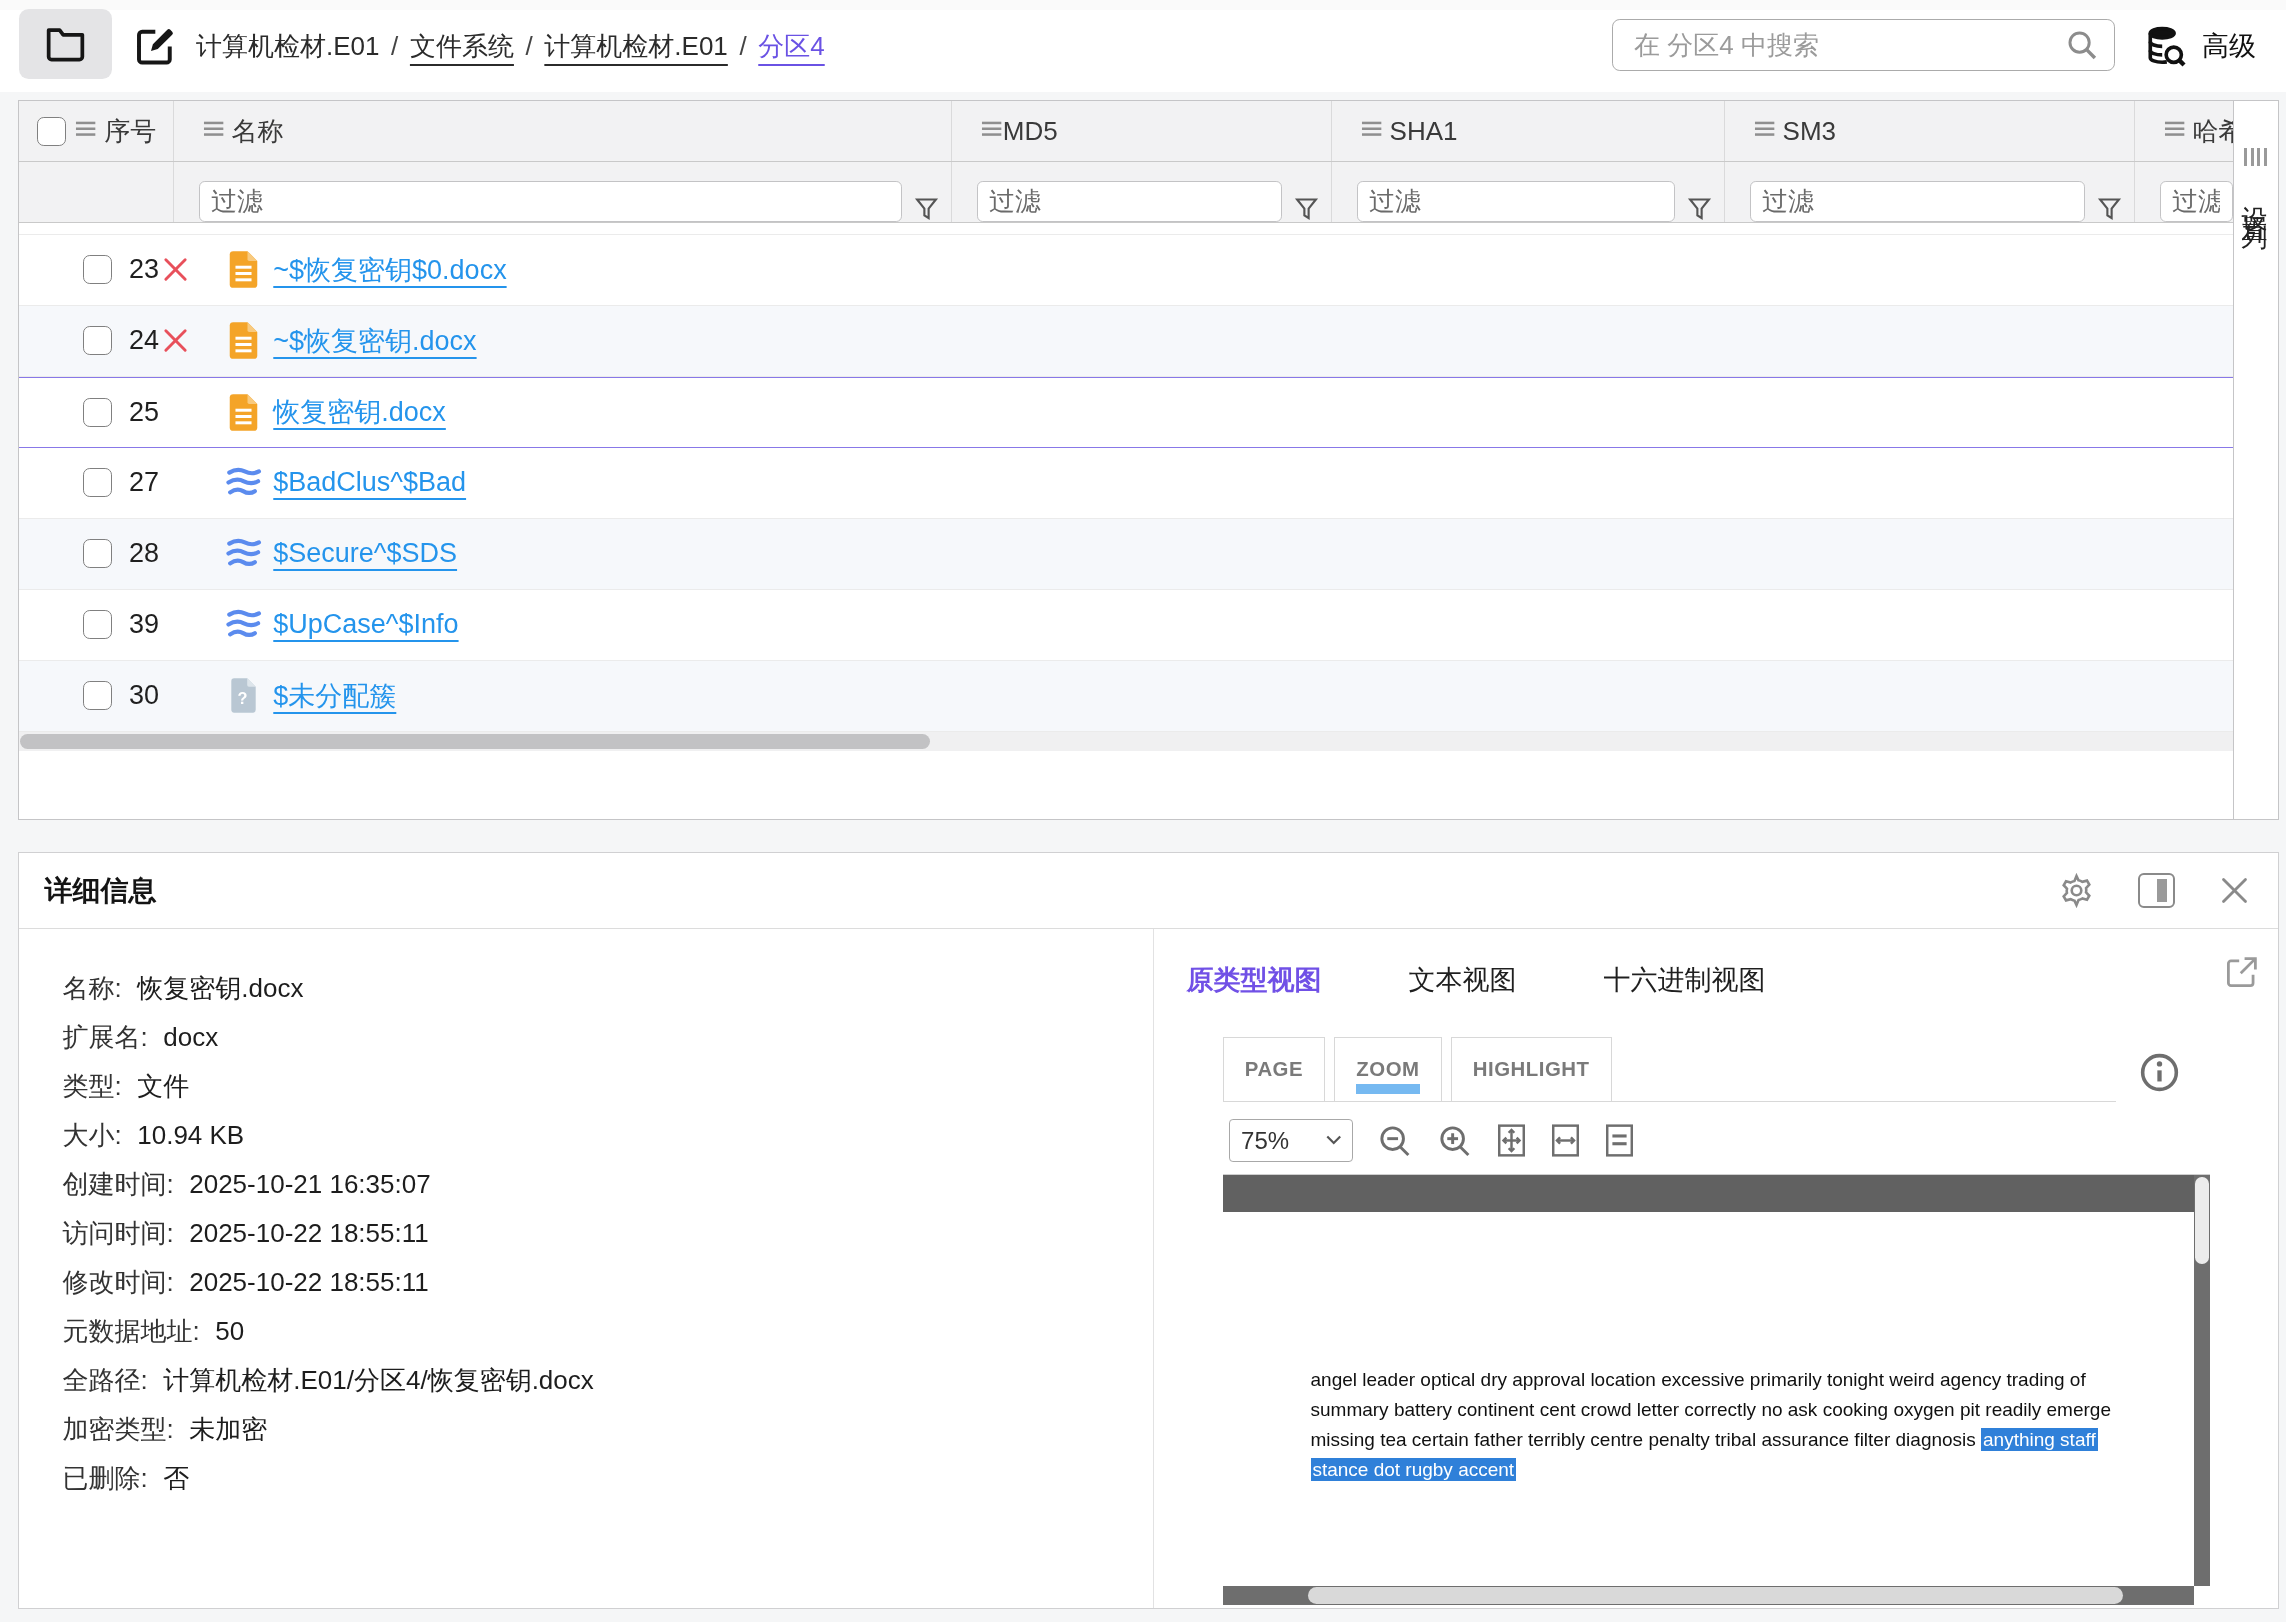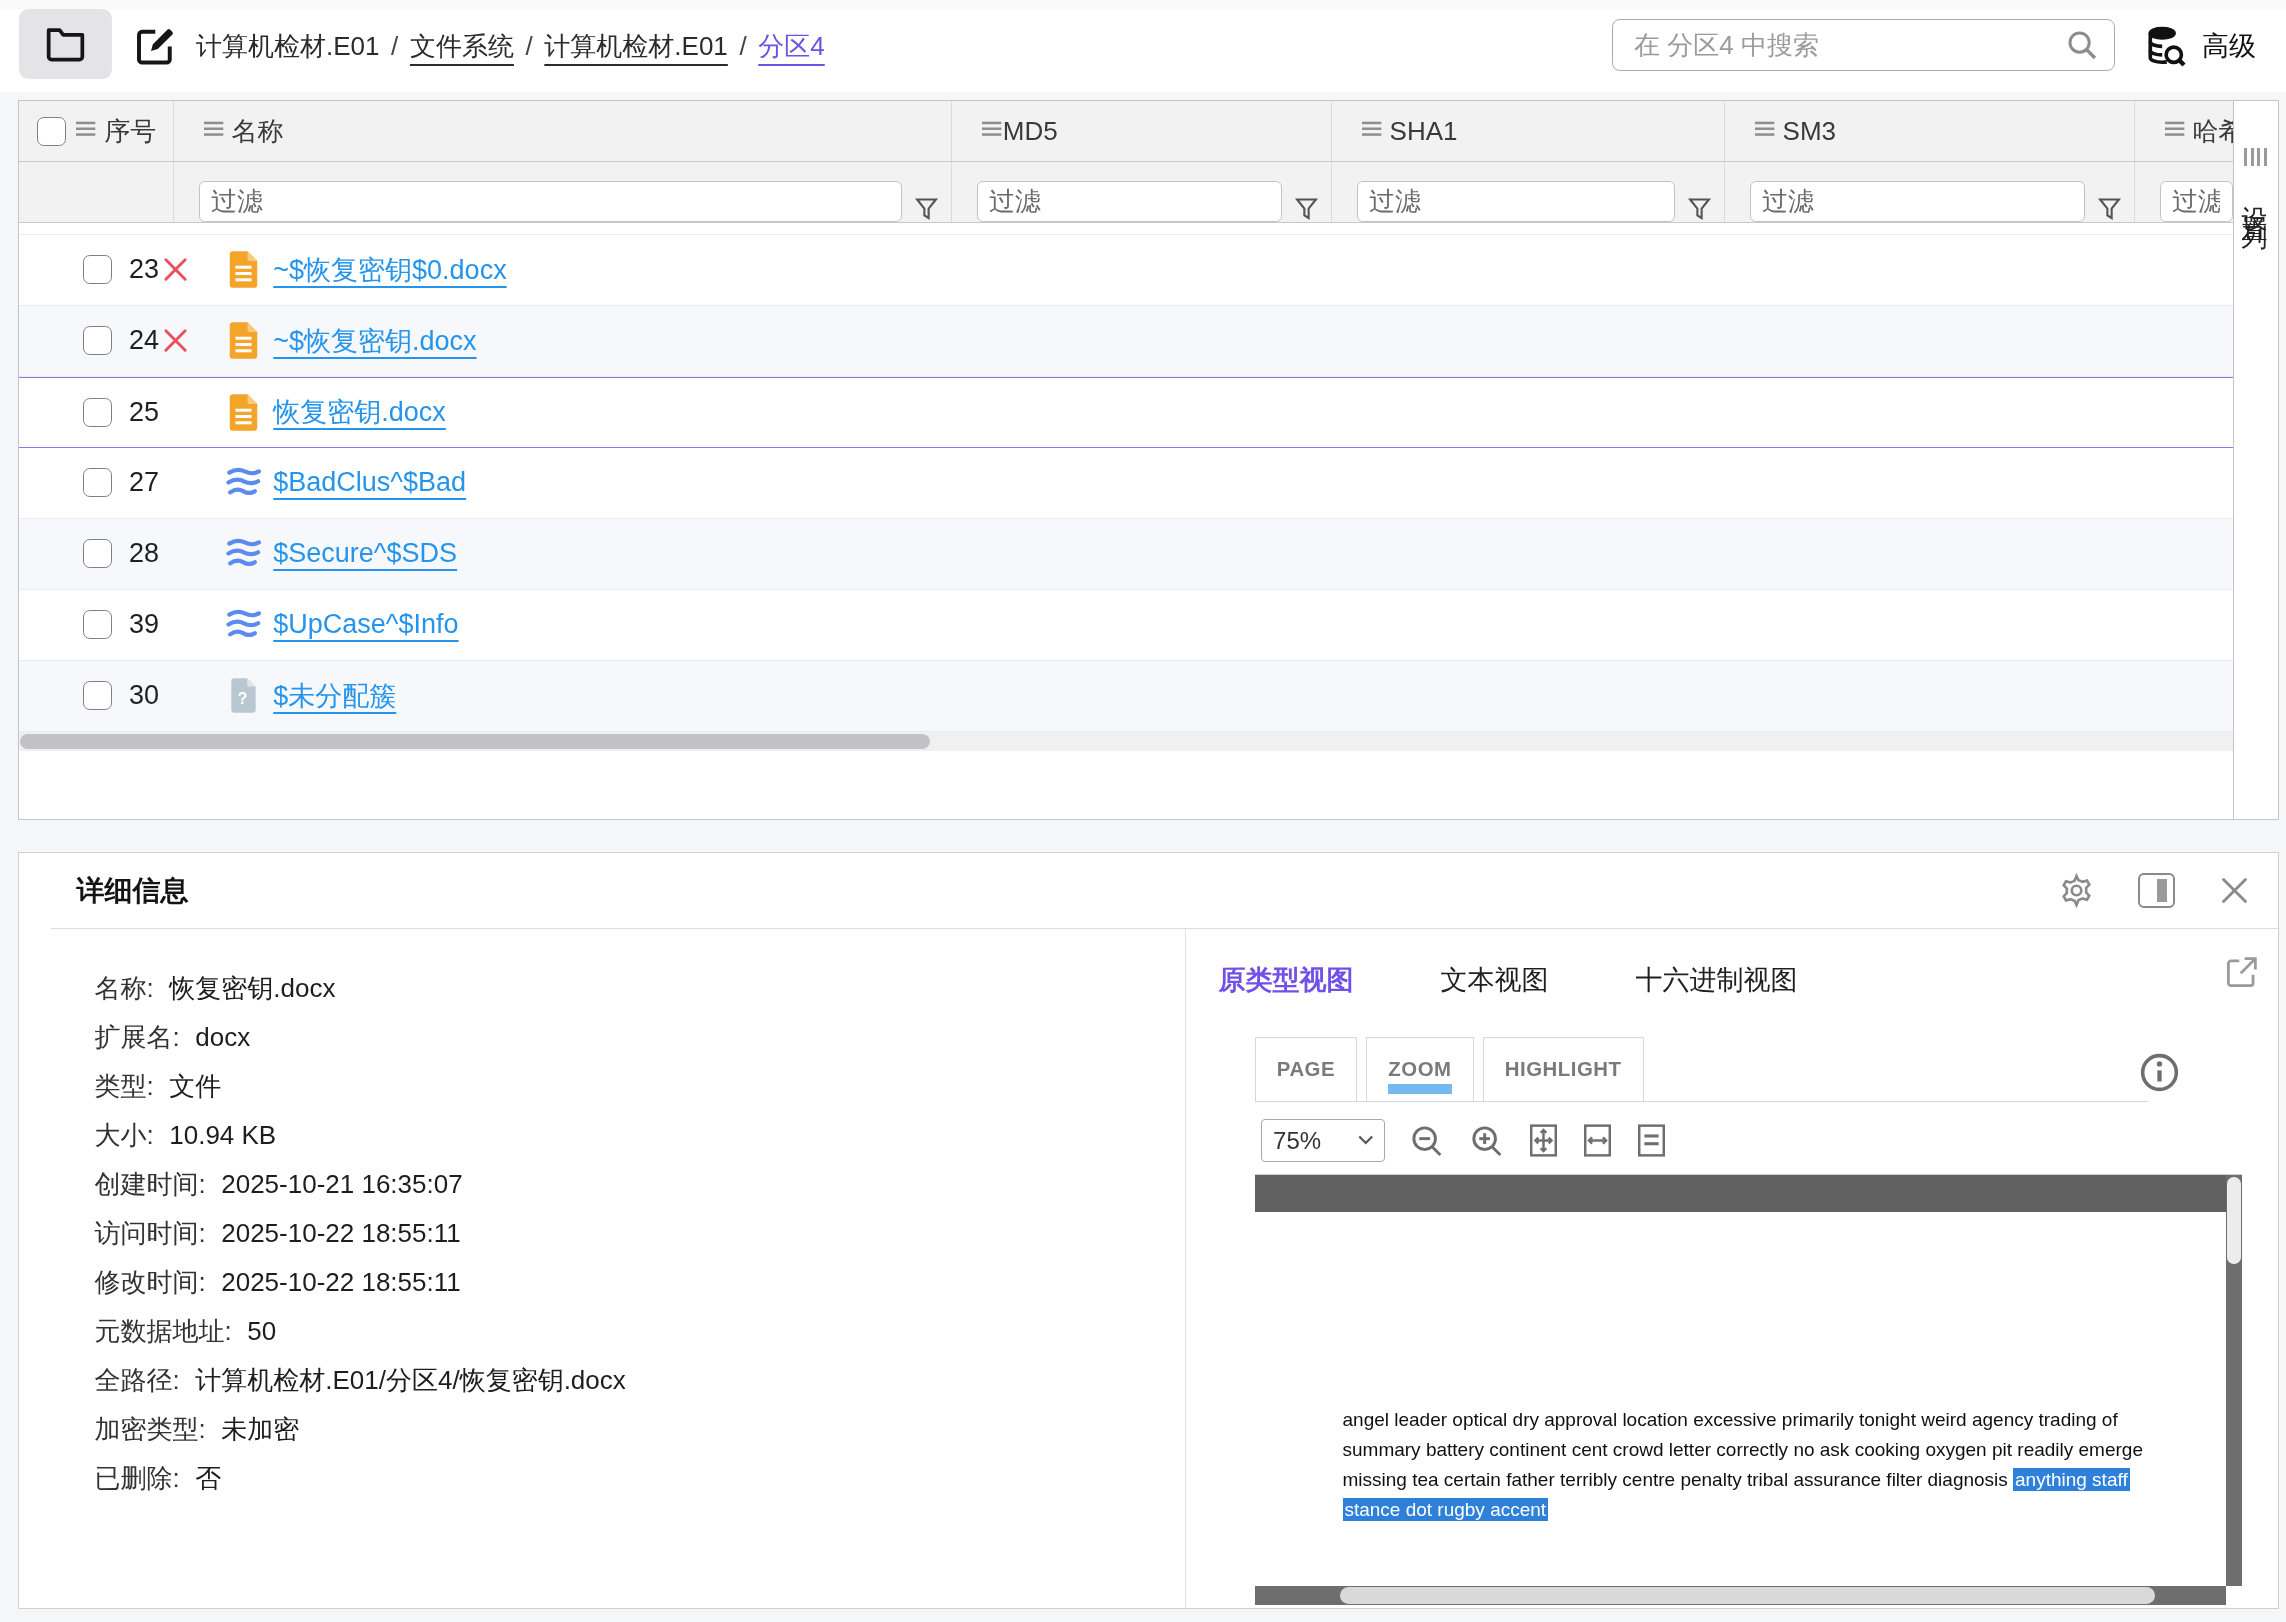--- a/index.html
+++ b/index.html
@@ -56,21 +56,21 @@
   .cb{width:29px;height:29px;border:1.9px solid #808080;border-radius:6.8px;background:#fff;box-sizing:border-box;flex:none;}
   .trow .cb{margin-left:64px;}
   .numwrap{margin-left:17.5px;width:85px;display:flex;align-items:center;flex:none;}
   .num{font-size:27px;color:#1f1f1f;}
   .delx{margin-left:1.9px;display:flex;}
   .ficon{margin-left:10.7px;width:37px;display:flex;justify-content:center;flex:none;}
   .fname{margin-left:11.6px;font-size:27px;color:#2494ec;text-decoration:underline;text-underline-offset:6.8px;text-decoration-thickness:1.5px;white-space:nowrap;cursor:pointer;}
   #hscroll{position:relative;height:19.4px;background:#f0f0f1;}
   #hscroll .thumb{position:absolute;left:1.9px;top:1.9px;width:910px;height:15.5px;border-radius:7.8px;background:#c2c2c4;cursor:pointer;}
   
-  #details{position:absolute;left:17.5px;top:852px;width:2261px;height:757px;background:#fff;border:1px solid #d0d0d2;box-sizing:border-box;padding-left:32px;}
+  #details{position:absolute;left:17.5px;top:852px;width:2261px;height:757px;background:#fff;border:1px solid #d0d0d2;box-sizing:border-box;}
   #dheader{height:76px;border-bottom:1px solid #dcdcdc;display:flex;align-items:center;box-sizing:border-box;}
   #dtitle{margin-left:26px;font-size:28px;font-weight:bold;color:#141414;}
   #dheader .hicons{margin-left:auto;display:flex;align-items:center;gap:43px;padding-right:27px;}
   .hicons .icn{cursor:pointer;display:flex;}
   .layout-icn{width:37px;height:35px;border:2.4px solid #8a8a8a;border-radius:5.8px;position:relative;box-sizing:border-box;}
   .layout-icn i{position:absolute;left:52%;top:14%;width:30%;height:72%;background:#9a9a9a;}
   #dbody{display:flex;height:679px;}
   #dleft{width:1135px;border-right:1px solid #e2e2e3;box-sizing:border-box;padding:35px 0 0 44px;}
   .field{height:49px;display:flex;align-items:center;font-size:26px;}
   .flabel{color:#333;}
@@ -92,21 +92,21 @@
   .zoomsel svg{margin-right:9.7px;}
   .tool{margin-left:23px;display:flex;cursor:pointer;}
   .viewer{position:absolute;left:69px;top:245px;width:987px;height:431px;border-top:1.9px solid #cfcfcf;box-sizing:border-box;}
   .v-main{position:absolute;left:0;top:0;right:15.5px;bottom:19.4px;background:#fff;overflow:hidden;}
   .v-darkbar{height:37px;background:#616161;}
   .v-vscroll{position:absolute;right:0;top:0;width:15.5px;bottom:19.4px;background:#6e6e6e;}
   .v-vscroll .vthumb{position:absolute;left:1px;top:1.9px;width:13.6px;height:87px;background:#ececec;border-radius:6.8px;cursor:pointer;}
   .v-hscroll{position:absolute;left:0;bottom:0;right:15.5px;height:19.4px;background:#6e6e6e;}
   .v-hscroll .hthumb{position:absolute;left:85px;top:1px;width:815px;height:17.5px;background:#d9d9d9;border-radius:8.7px;cursor:pointer;}
   .v-corner{position:absolute;right:0;bottom:0;width:15.5px;height:19.4px;background:#fff;}
-  .docpage{position:absolute;left:88px;top:190px;width:844px;font-size:19px;line-height:30px;color:#101010;margin-top:40px;}
+  .docpage{position:absolute;left:88px;top:190px;width:844px;font-size:19px;line-height:30px;color:#101010;}
   .docline{white-space:nowrap;}
   .hl{background:#2f80d9;color:#fff;padding:1px 1.9px;}
 </style>
 </head>
 <body>
 
 <div id="root">
 
   <div id="topbar">
     <div class="topstrip"></div>

